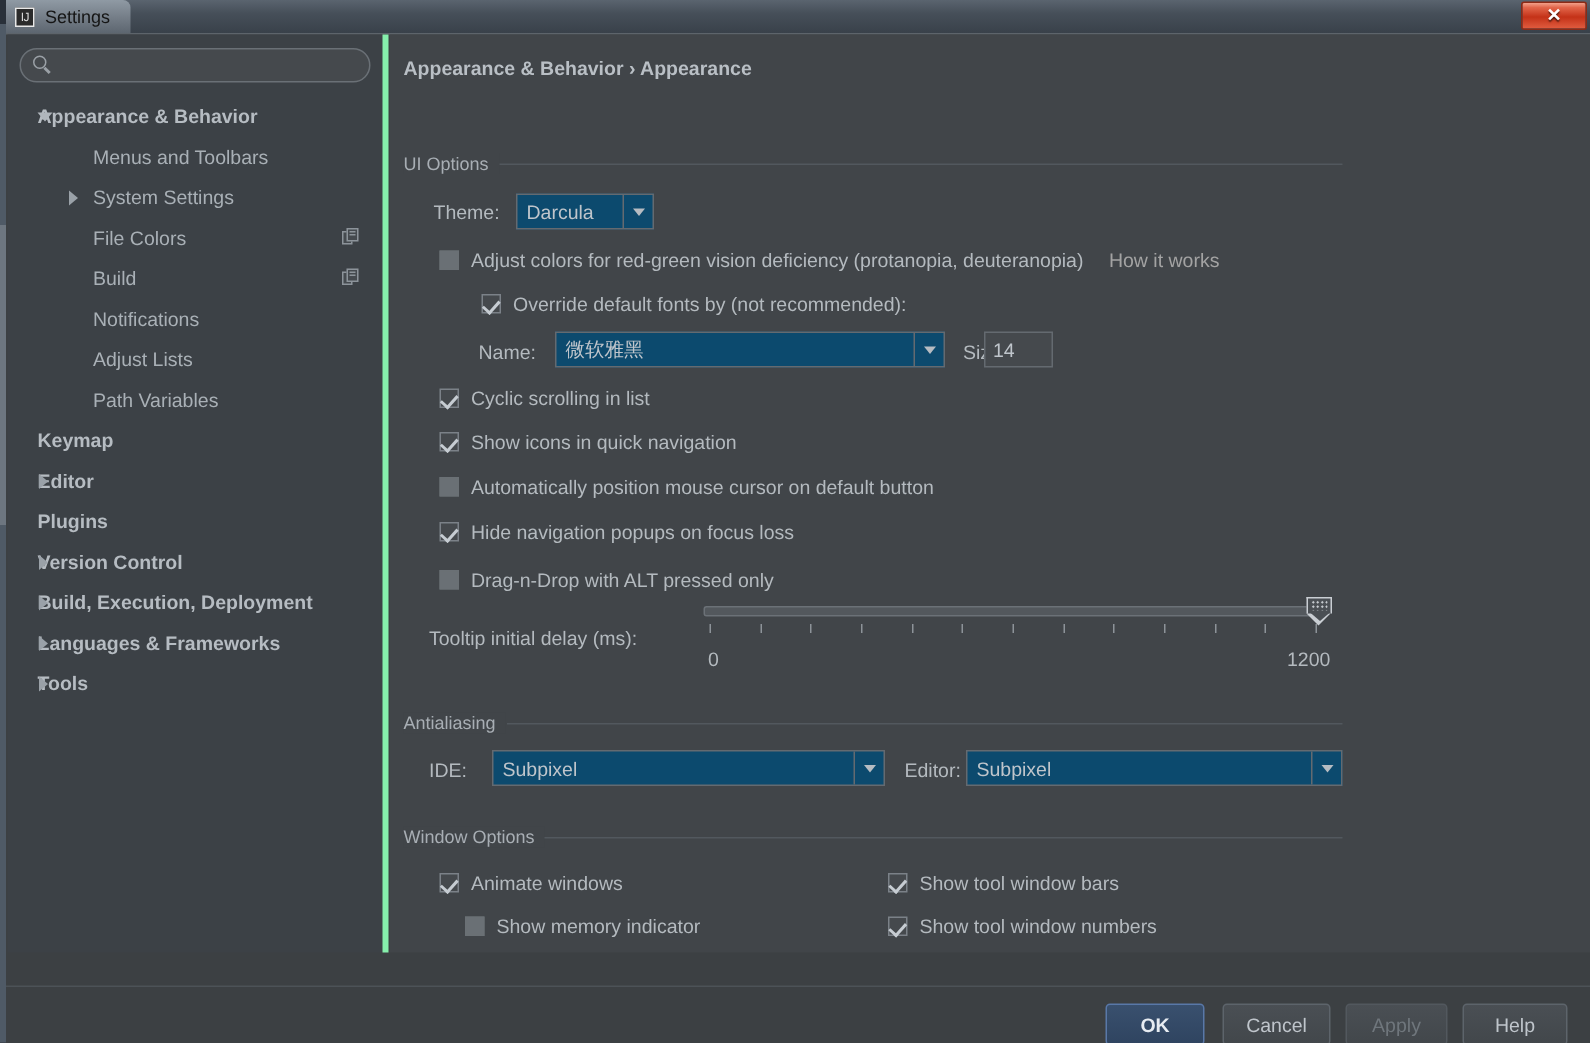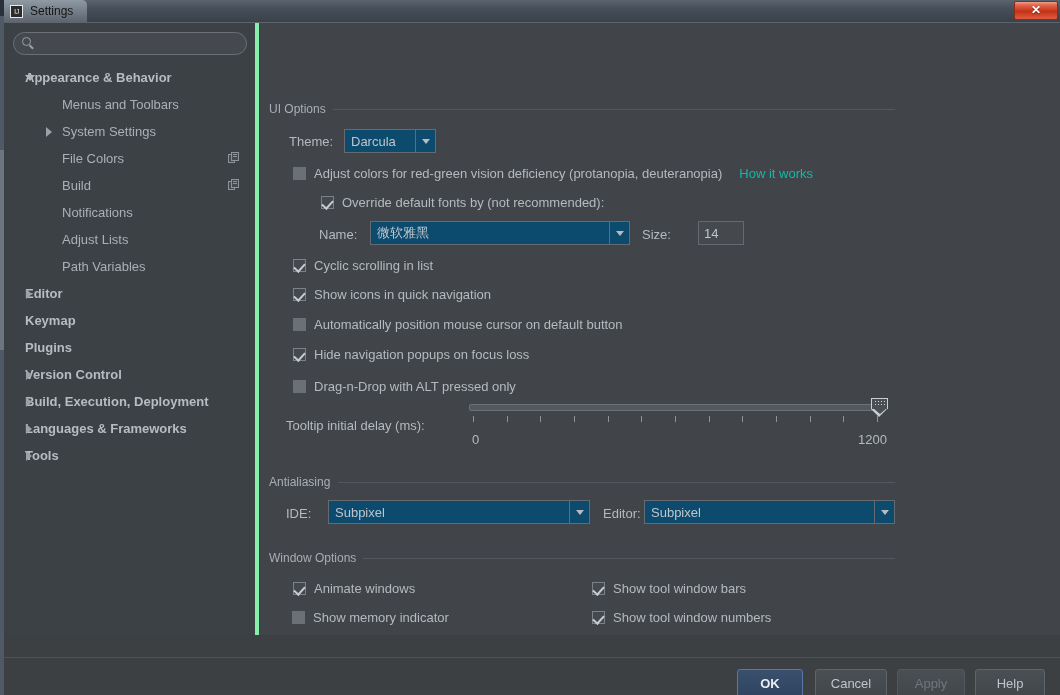--- a/index.html
+++ b/index.html
@@ -173,21 +173,21 @@
     width: 13px; height: 13px; border: 1px solid #7b8188;
     background: #45494d; position: relative; flex: none;
   }
   .cb.checked::after {
     content: ""; position: absolute; left: 2px; top: 1px;
     width: 5px; height: 9px; border: solid #c6ccd2;
     border-width: 0 2px 2px 0; transform: rotate(42deg);
   }
   .cb.unchecked { background: #6a7075; border-color: #6a7075; }
   .cb-label { font-size: 13px; color: #b4babf; }
-  .link { font-size: 13px; color: #14b8a6; }
+  .link { font-size: 13px; color: #a3a3a3; }
 
   
   .slider-track {
     position: absolute; height: 7px; background: #53585d;
     border: 1px solid #6b7177; border-radius: 2px;
   }
   .slider-tick {
     position: absolute; width: 1px; height: 6px; background: #8d9399;
   }
   .slider-thumb {
@@ -300,27 +300,27 @@
           <div class="tree-row lvl1">
             <span>Notifications</span>
           </div>
           <div class="tree-row lvl1">
             <span>Adjust Lists</span>
           </div>
           <div class="tree-row lvl1">
             <span>Path Variables</span>
           </div>
           <div class="tree-row lvl0">
+            <span>Keymap</span>
+          </div>
+          <div class="tree-row lvl0">
             <span class="arrow right lvl0"></span>
             <span>Editor</span>
           </div>
           <div class="tree-row lvl0">
-            <span>Keymap</span>
-          </div>
-          <div class="tree-row lvl0">
             <span>Plugins</span>
           </div>
           <div class="tree-row lvl0">
             <span class="arrow right lvl0"></span>
             <span>Version Control</span>
           </div>
           <div class="tree-row lvl0">
             <span class="arrow right lvl0"></span>
             <span>Build, Execution, Deployment</span>
           </div>
@@ -330,20 +330,21 @@
           </div>
           <div class="tree-row lvl0">
             <span class="arrow right lvl0"></span>
             <span>Tools</span>
           </div>
         </div>
     </div>
 
     <div class="main">
 
+      <div class="breadcrumb">Appearance &amp; Behavior › Appearance</div>
 
       <div class="sep-title" style="left:9px;top:79px;">UI Options</div>
       <div class="sep-line" style="left:72px;top:86px;width:563px;"></div>
 
       <div class="label" style="left:29px;top:111px;">Theme:</div>
       <div class="combo" style="left:84px;top:106px;width:92px;">
         <span class="val">Darcula</span>
         <span class="arrow-box">
             <i class="tri"></i>
           </span>
@@ -361,21 +362,21 @@
       </div>
 
       <div class="label" style="left:59px;top:204px;">Name:</div>
       <div class="combo" style="left:110px;top:198px;width:260px;">
         <span class="val">微软雅黑</span>
         <span class="arrow-box">
             <i class="tri"></i>
           </span>
       </div>
       <div class="label" style="left:382px;top:204px;">Size:</div>
-      <div class="spinner" style="left:438px;top:198px;width:46px;">
+      <div class="spinner" style="left:396px;top:198px;width:46px;">
         <span class="val" style="flex:1;padding-left:5px;font-size:13px;color:#bfc5cb;">14</span>
         <span class="arrow-box"><i class="tri"></i></span>
       </div>
 
       <div id="cb-list">
           <div class="cb-row" style="left: 33px; top: 235px;">
             <span class="cb checked"></span>
             <span class="cb-label">Cyclic scrolling in list</span>
           </div>
           <div class="cb-row" style="left: 33px; top: 264px;">
@@ -441,21 +442,21 @@
       </div>
 
       <div class="sep-title" style="left:9px;top:528px;">Window Options</div>
       <div class="sep-line" style="left:101px;top:535px;width:534px;"></div>
 
       <div id="win-left">
           <div class="cb-row" style="left: 33px; top: 558px;">
             <span class="cb checked"></span>
             <span class="cb-label">Animate windows</span>
           </div>
-          <div class="cb-row" style="left: 32px; top: 587px;">
+          <div class="cb-row" style="left: 50px; top: 587px;">
             <span class="cb unchecked"></span>
             <span class="cb-label">Show memory indicator</span>
           </div>
         </div>
       <div id="win-right">
           <div class="cb-row" style="left: 332px; top: 558px;">
             <span class="cb checked"></span>
             <span class="cb-label">Show tool window bars</span>
           </div>
           <div class="cb-row" style="left: 332px; top: 587px;">

